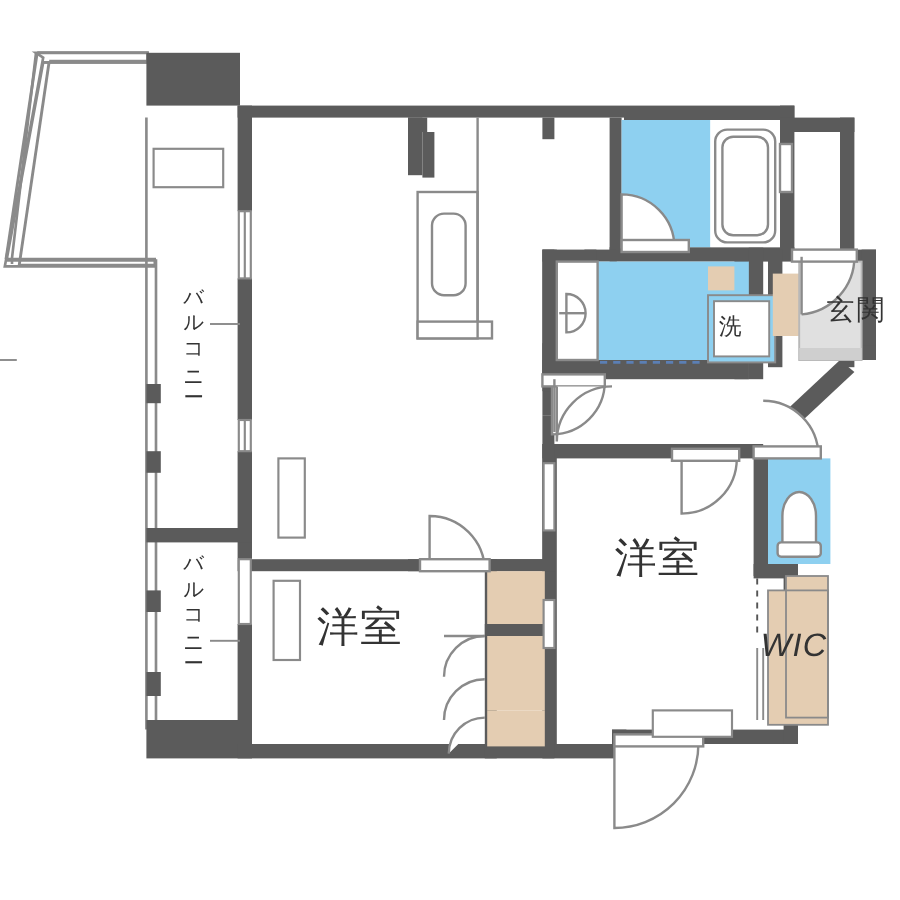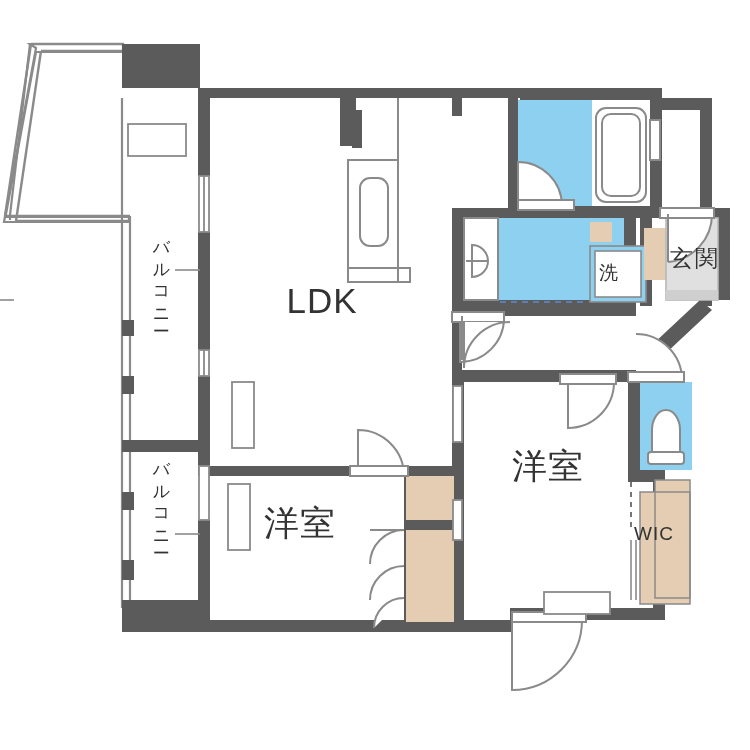--- a/index.html
+++ b/index.html
@@ -7,21 +7,21 @@
     width:750px;height:750px;overflow:hidden;
     font-family:"Liberation Sans","DejaVu Sans",sans-serif;
     -webkit-font-smoothing:antialiased;
   }
   #plan{position:relative;width:750px;height:750px;background:#fff;}
   svg#floor{position:absolute;left:0;top:0;width:750px;height:750px;display:block;}
 
   .lbl{position:absolute;color:#333333;white-space:nowrap;line-height:1.05;}
   .lbl-room{font-size:35px;letter-spacing:1px;text-align:center;}
   .lbl-room .n{display:block;font-size:35px;}
-  .lbl-wic{font-size:19px;letter-spacing:1px;}
+  .lbl-wic{font-size:27px;letter-spacing:1px;font-style:italic;}
   .lbl-vert{
     writing-mode:vertical-rl;
     text-orientation:upright;
     font-size:17px;letter-spacing:4px;
   }
   .lbl-sen{font-size:19px;}
   .lbl-gen{font-size:23px;letter-spacing:2px;}
 </style>
 </head>
 <body>
@@ -262,34 +262,33 @@
       <rect x="122" y="440" width="88" height="12"></rect>
       <rect x="122" y="492" width="12" height="18"></rect>
       <rect x="122" y="560" width="12" height="20"></rect>
     </g>
 
     <line x1="500" y1="302" x2="588" y2="302" stroke="#5b7fb5" stroke-width="2.2" stroke-dasharray="6,5"></line>
 
   </svg>
 
   <div class="lbl lbl-room" style="left:262px;top:283px;width:120px;">
-    <span class="n">LDK</span>
   </div>
 
   <div class="lbl lbl-room" style="left:240px;top:505px;width:120px;">
     <span class="n">洋室</span>
   </div>
 
   <div class="lbl lbl-room" style="left:492px;top:448px;width:112px;">
     <span class="n">洋室</span>
   </div>
 
   <div class="lbl lbl-vert" style="left:152px;top:228px;">バルコニー</div>
 
   <div class="lbl lbl-vert" style="left:152px;top:450px;">バルコニー</div>
 
   <div class="lbl lbl-wic" style="left:634px;top:524px;">WIC</div>
 
   <div class="lbl lbl-sen" style="left:599px;top:263px;">洗</div>
 
-  <div class="lbl lbl-gen" style="left:670px;top:246px;">玄関</div>
+  <div class="lbl lbl-gen" style="left:670px;top:246px;padding-left:19px;">玄関</div>
 
 </div>
 
 </body></html>

